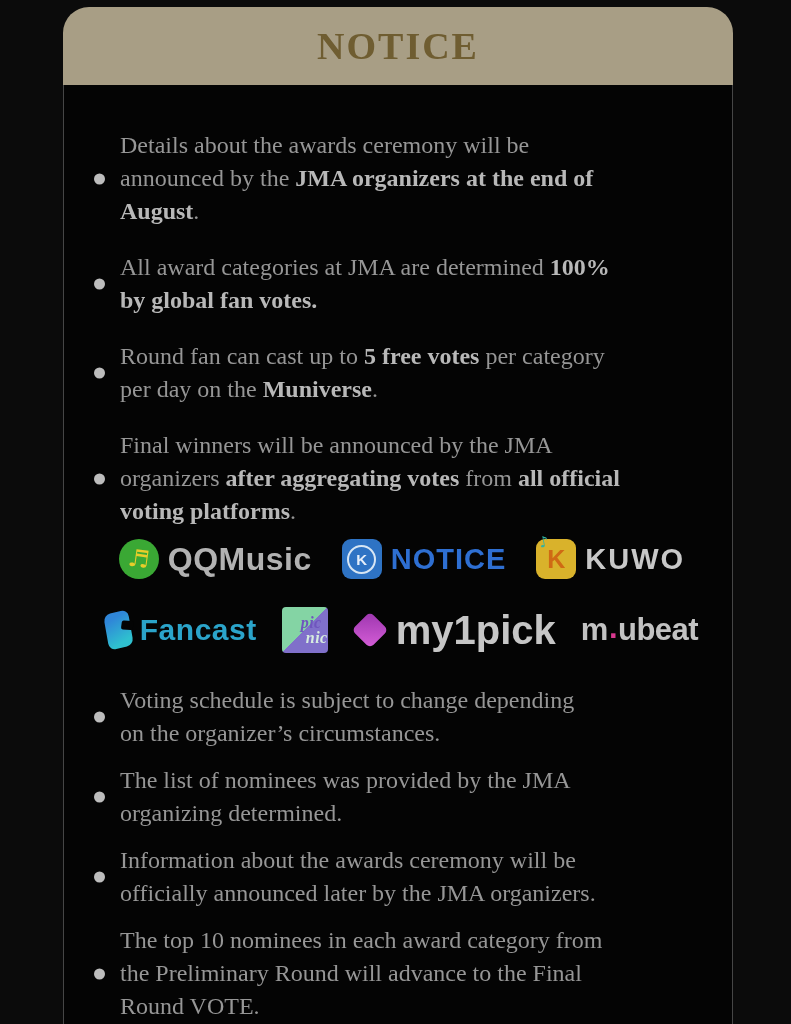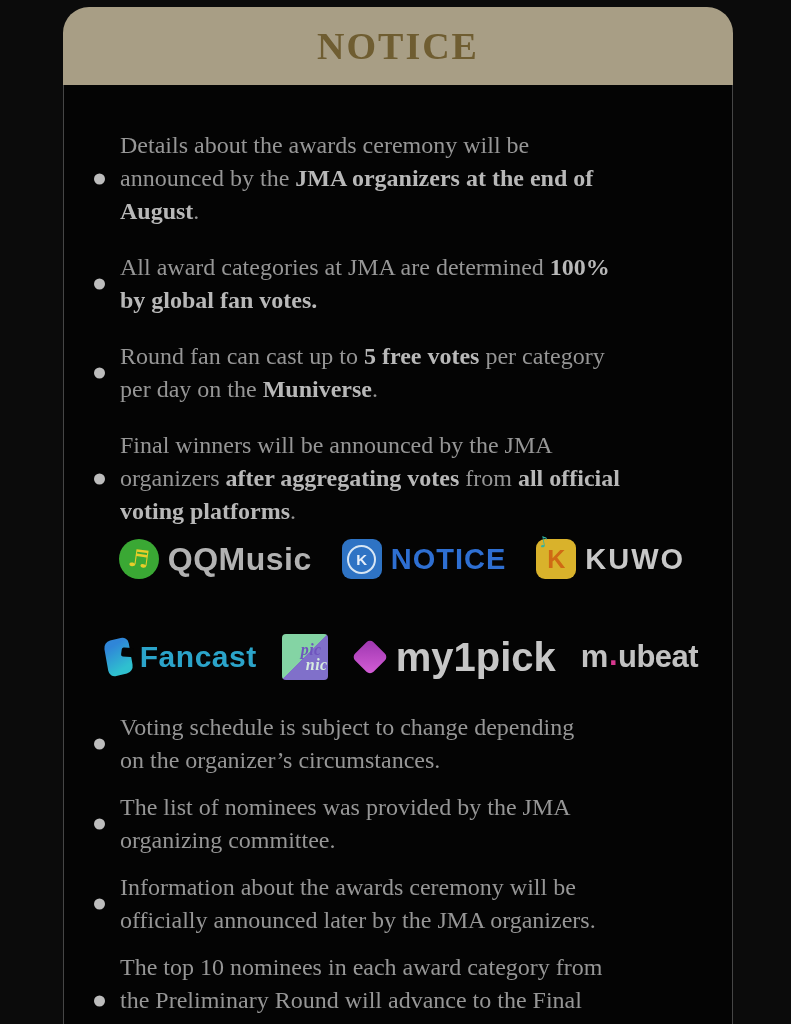--- a/index.html
+++ b/index.html
@@ -54,21 +54,21 @@
   ul.notice-list li span.b{font-weight:bold;color:#b8b8b8;}
 
   
   .logos{
     margin:8px 0 30px -42px;
     width:648px;
     display:flex;flex-direction:column;align-items:center;
   }
   .logo-row{display:flex;align-items:center;justify-content:center;}
   .logo-row.row1{gap:30px;height:46px;margin-bottom:24px;}
-  .logo-row.row2{gap:25px;height:48px;margin-top:27px;}
+  .logo-row.row2{gap:25px;height:48px;}
   .logo{display:flex;align-items:center;gap:9px;}
   .logo-label{font-family:"Liberation Sans","DejaVu Sans",sans-serif;}
 
   .qq-circle{
     width:40px;height:40px;border-radius:50%;
     background:#3aa834;
     display:flex;align-items:center;justify-content:center;
   }
   .qq-note{font-family:"DejaVu Sans",sans-serif;font-size:24px;color:#e8cd2a;transform:rotate(8deg);}
   .qq-label{font-size:32px;color:#b2b2b2;font-weight:600;letter-spacing:0.5px;}
@@ -198,21 +198,21 @@
               <span>ubeat</span>
             </span>
         </div>
       </div>
     </div>
 
     <ul class="notice-list bottom">
         <li><span>Voting schedule is subject to change depending
 on the organizer’s circumstances.</span></li>
         <li><span>The list of nominees was provided by the JMA
-organizing committee.</span></li>
+organizing determined.</span></li>
         <li><span>Information about the awards ceremony will be
 officially announced later by the JMA organizers.</span></li>
         <li><span>The top 10 nominees in each award category from
 the Preliminary Round will advance to the Final
 Round VOTE.</span></li>
       </ul>
 
   </div>
 </div>
 

